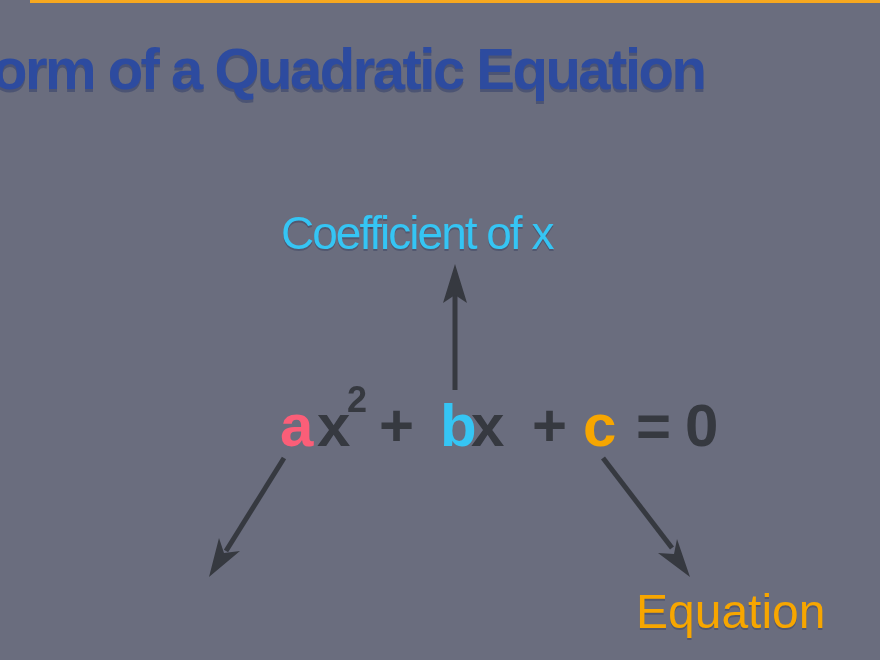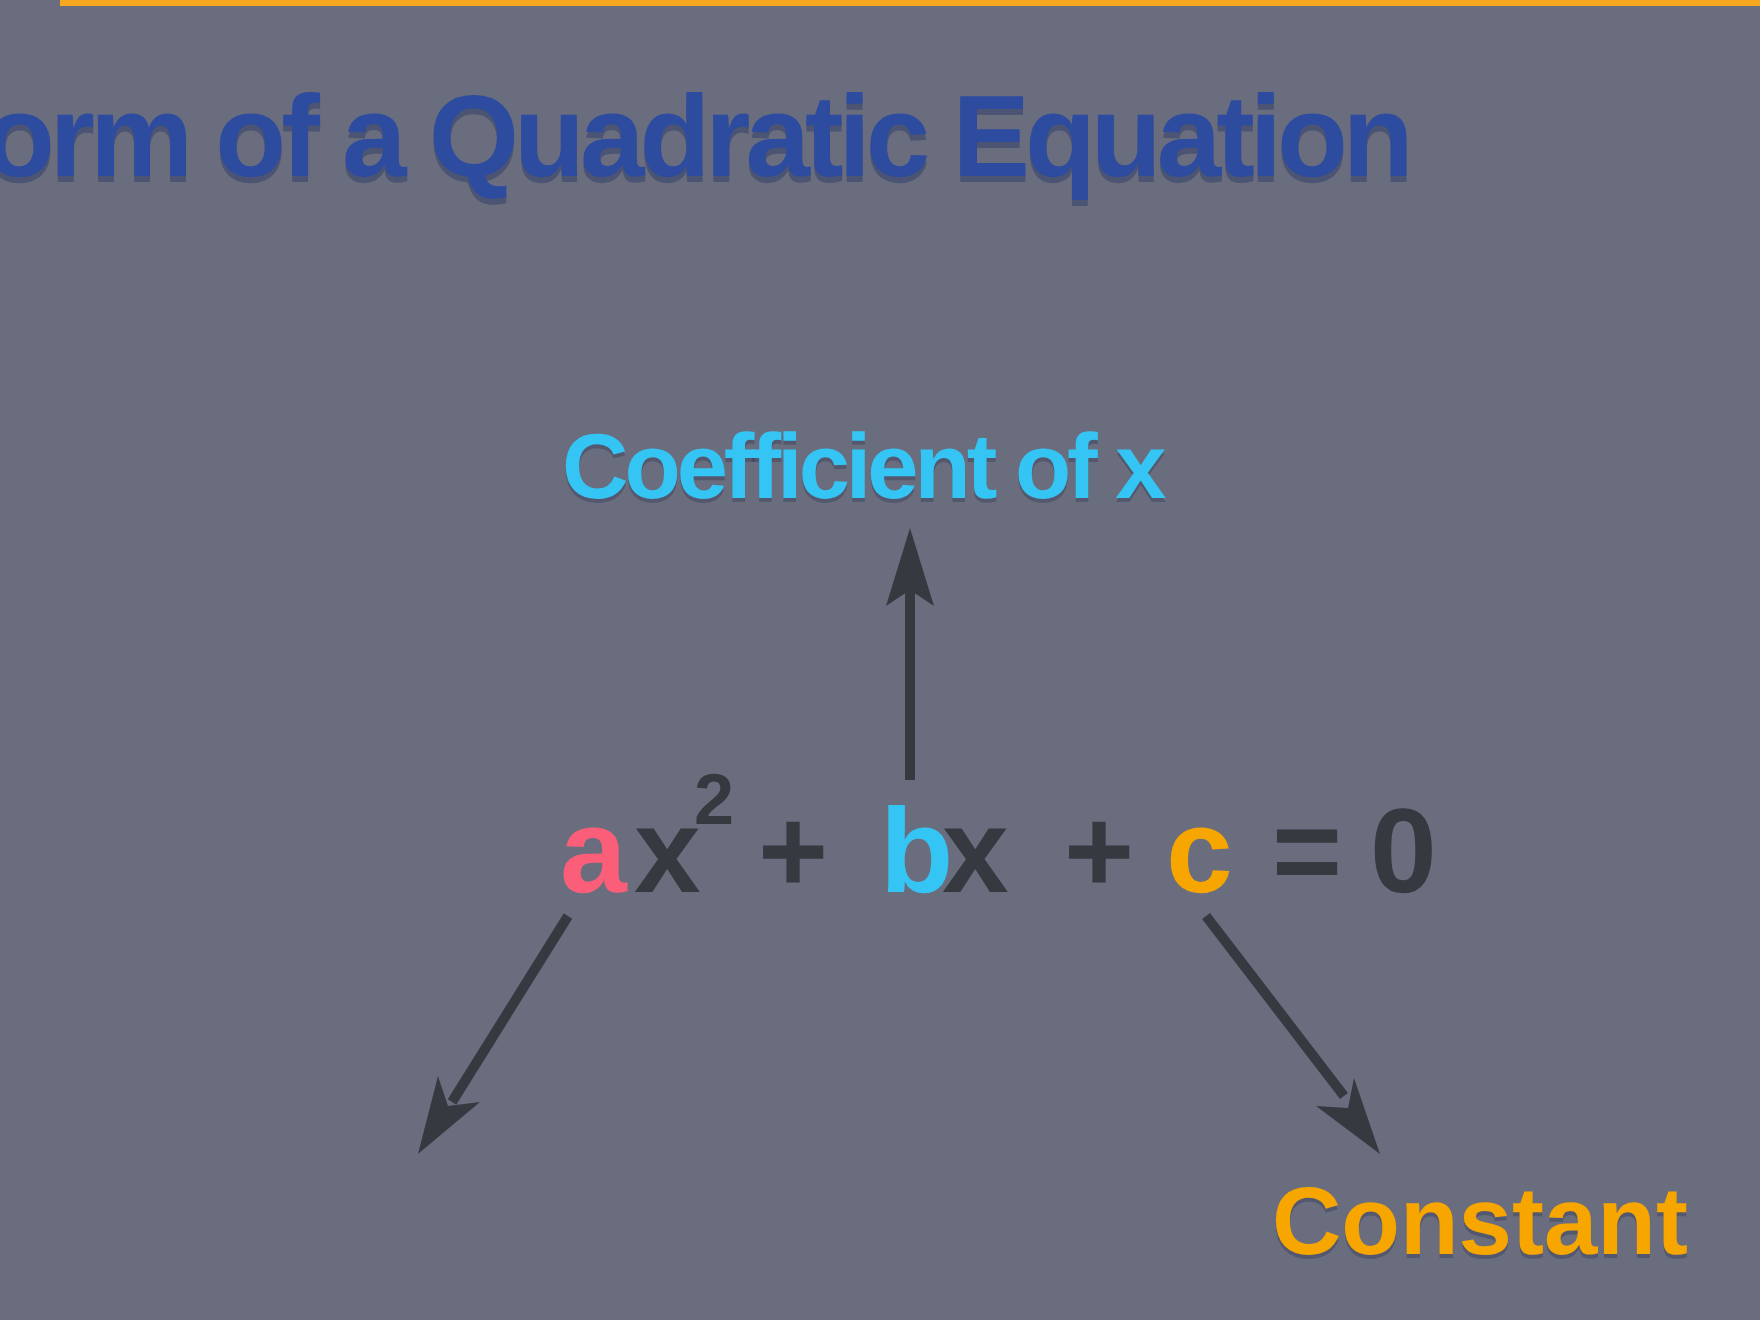--- a/index.html
+++ b/index.html
@@ -18,21 +18,21 @@
 
   .title{
     position:absolute;left:-8px;top:40px;margin:0;
     font-size:58px;font-weight:800;letter-spacing:-2.5px;line-height:1;
     color:var(--c-title_blue,#2d4b9f);
     text-shadow:0 3px 0 rgba(28,44,96,.38);
     white-space:nowrap;
   }
 
   .label{
-    position:absolute;font-weight:700;line-height:1;white-space:nowrap;
+    position:absolute;font-weight:400;line-height:1;white-space:nowrap;
     text-shadow:0 2px 0 rgba(35,42,80,.32);
   }
   .label-bx{left:281px;top:210px;font-size:46px;letter-spacing:-2px;color:var(--c-cyan,#35c5f4);}
   .label-ax2{left:25px;top:588px;font-size:46px;letter-spacing:-2px;color:var(--c-pink,#fb5e78);}
   .label-ax2 .sup{position:relative;top:-20px;font-size:30px;letter-spacing:0;margin-left:4px;}
   .label-constant{left:636px;top:588px;font-size:48px;letter-spacing:0;color:var(--c-orange,#f7a600);}
 
   .equation{position:absolute;inset:0;}
   .tok{
     position:absolute;top:396px;font-size:60px;font-weight:800;line-height:1;
@@ -86,16 +86,16 @@
     <span class="tok cyan t-b">b</span>
     <span class="tok t-x2">x</span>
     <span class="tok t-p2">+</span>
     <span class="tok orange t-c">c</span>
     <span class="tok t-eq">=</span>
     <span class="tok t-z">0</span>
   </div>
 
 
   <div class="label label-constant">
-    <span>Constant</span>
+    <span>Equation</span>
   </div>
 
 </div>
 
 </body></html>

